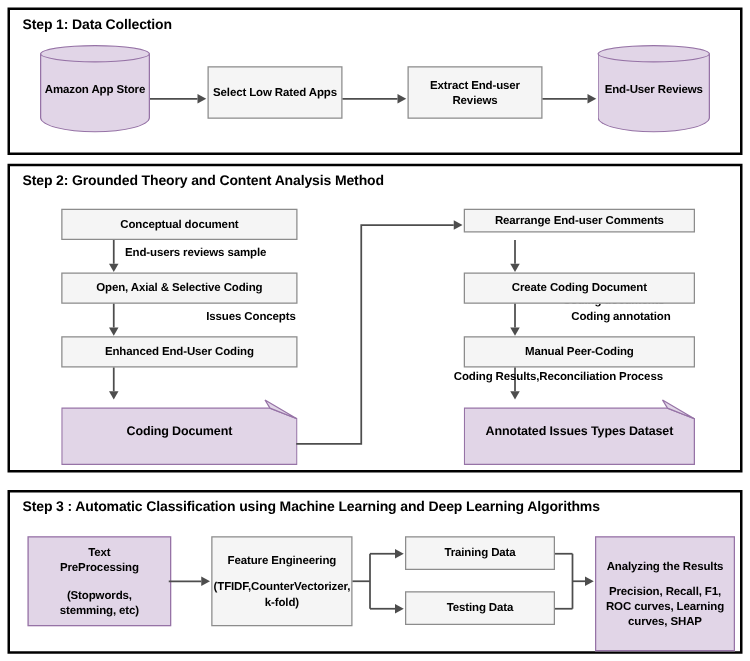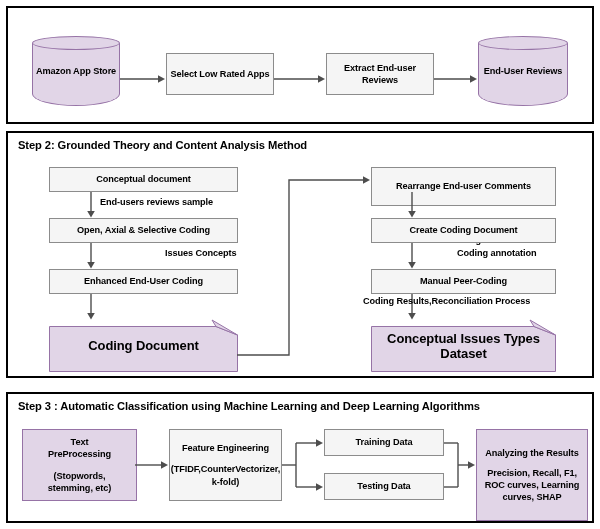--- a/index.html
+++ b/index.html
@@ -83,40 +83,41 @@
     z-index:3;
     letter-spacing:-0.1px;
   }
 
   
   .doc{position:absolute;}
   .doc svg{position:absolute;left:0;top:0;}
   .doc .doc-label{
     position:absolute;left:0;right:0;top:0;bottom:0;
     display:flex;align-items:center;justify-content:center;
-    text-align:center;font-size:13px;font-weight:bold;
+    text-align:center;font-size:10px;font-weight:bold;
     letter-spacing:-0.1px;
   }
 
   
   .conn{position:absolute;pointer-events:none;}
   .conn svg{display:block;overflow:visible;}
 
   .edge-label{
     position:absolute;
     font-size:9.2px;
     font-weight:bold;
     white-space:nowrap;
     letter-spacing:-0.1px;
   }
 </style>
 </head>
 <body>
 
 <div class="panel" id="panel-1">
+  <div class="panel-title">Step 1: Data Collection</div>
 
   <div class="cyl" style="left:24px;top:28px;width:88px;height:70px;">
     <div class="cyl-body"></div>
     <div class="cyl-top"></div>
     <div class="cyl-label">Amazon App Store</div>
   </div>
 
   <div class="conn" style="left:112px;top:66px;">
     <svg width="46" height="10" viewBox="0 0 46 10">
       <line x1="0" y1="5" x2="38" y2="5" stroke="#4d4d4d" stroke-width="1.4"></line>
@@ -203,21 +204,21 @@
     <div class="doc-label">Coding Document</div>
   </div>
 
   <div class="conn" style="left:229px;top:40px;">
     <svg width="134" height="185" viewBox="0 0 134 185">
       <polyline points="0,182 52,182 52,7 126,7" fill="none" stroke="#4d4d4d" stroke-width="1.4"></polyline>
       <path d="M126,3.2 L133,7 L126,10.8 Z" fill="#4d4d4d"></path>
     </svg>
   </div>
 
-  <div class="node proc" style="left:363px;top:34px;width:185px;height:39px;">
+  <div class="node proc" style="left:363px;top:34px;width:185px;height:19px;">
     <span>Rearrange End-user Comments</span>
   </div>
 
   <div class="conn" style="left:399px;top:59px;">
     <svg width="10" height="26" viewBox="0 0 10 26">
       <line x1="5" y1="0" x2="5" y2="19" stroke="#4d4d4d" stroke-width="1.4"></line>
       <path d="M1.2,19 L8.8,19 L5,25.5 Z" fill="#4d4d4d"></path>
     </svg>
   </div>
   <div class="edge-label" style="left:442px;top:64px;margin-top:38px;">Coding documents</div>
@@ -244,21 +245,21 @@
       <path d="M1.2,19 L8.8,19 L5,25.5 Z" fill="#4d4d4d"></path>
     </svg>
   </div>
   <div class="edge-label" style="left:355px;top:163px;">Coding Results,Reconciliation Process</div>
 
   <div class="doc" style="left:363px;top:186px;width:185px;height:53px;">
     <svg width="185" height="53" viewBox="0 0 185 53">
       <path d="M0.5,7.5 L163,7.5 L184.5,16 L184.5,52.5 L0.5,52.5 Z" fill="#e1d5e7" stroke="#9673a6" stroke-width="1"></path>
       <path d="M163,7.5 L159,1 L184.5,16 Z" fill="#e1d5e7" stroke="#9673a6" stroke-width="1"></path>
     </svg>
-    <div class="doc-label">Conceptual Issues Types Dataset</div>
+    <div class="doc-label">Annotated Issues Types Dataset</div>
   </div>
 </div>
 
 <div class="panel" id="panel-3">
   <div class="panel-title">Step 3 : Automatic Classification using Machine Learning and Deep Learning Algorithms</div>
 
   <div class="node purple" style="left:14px;top:35px;width:115px;height:72px;padding:0 19px;">
     <span>Text PreProcessing</span>
     <span style="height:9px;display:block;"></span>
     <span>(Stopwords, stemming, etc)</span>

